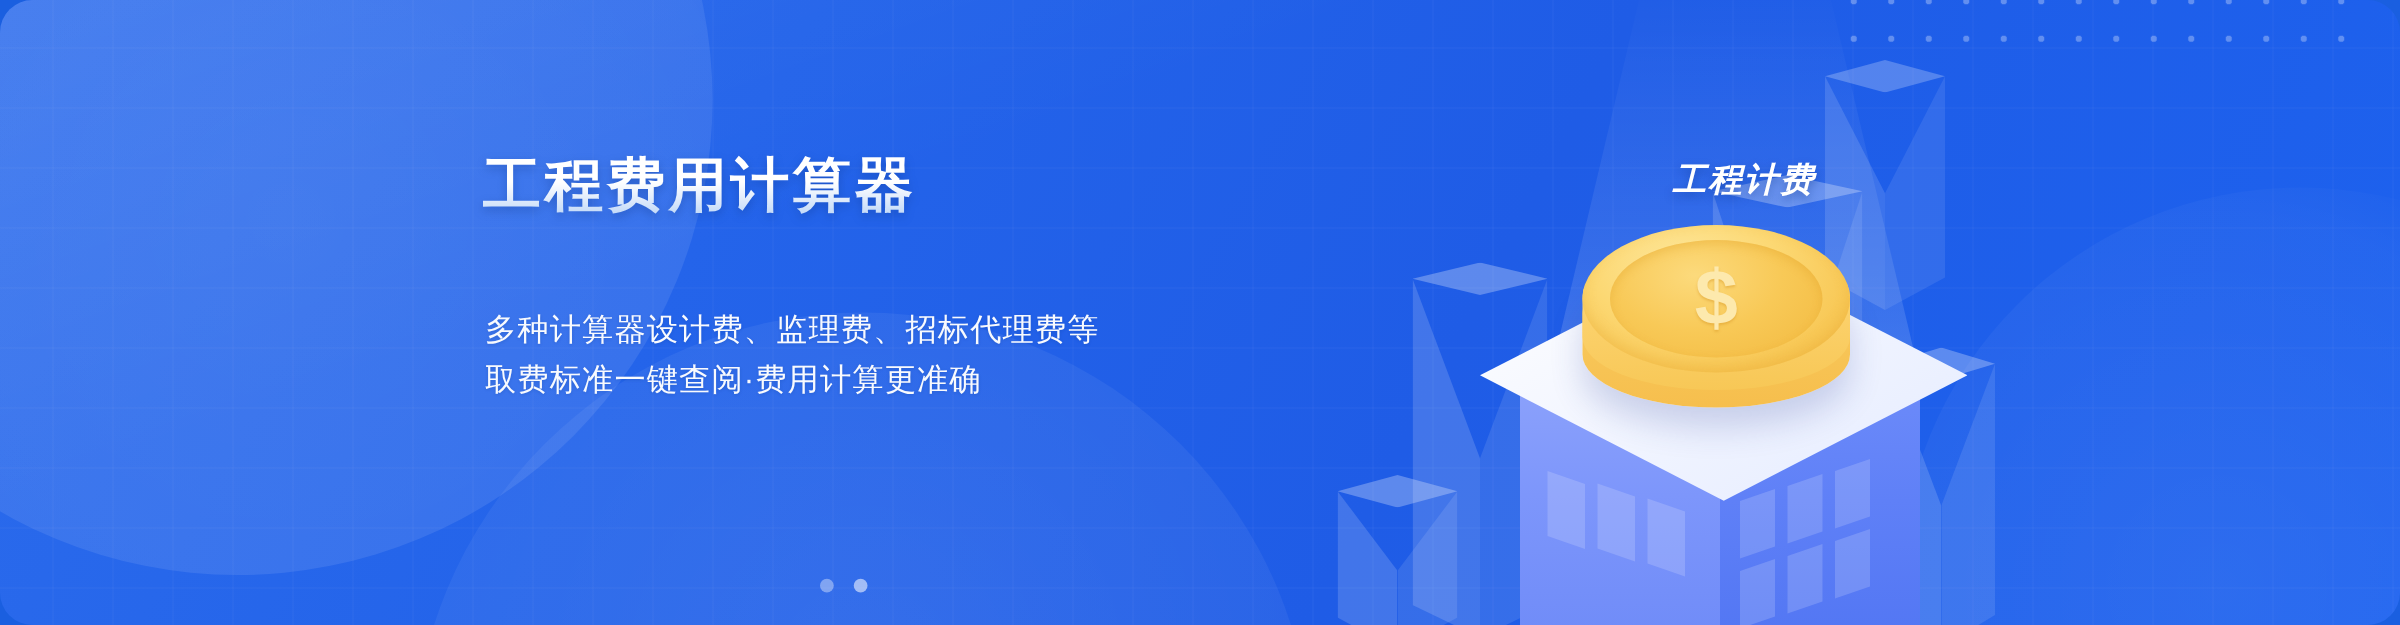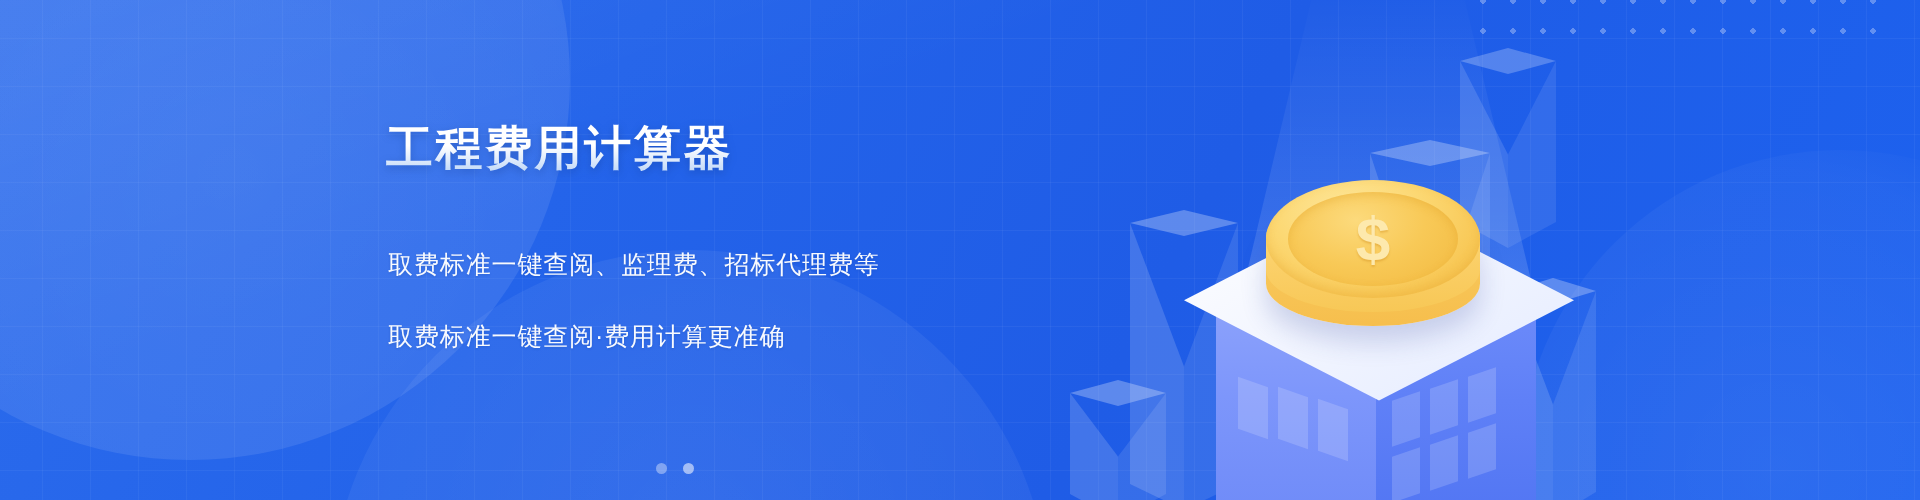--- a/index.html
+++ b/index.html
@@ -7,20 +7,21 @@
     font-family:"Liberation Sans","DejaVu Sans",sans-serif;
     -webkit-font-smoothing:antialiased;
   }
 
   .banner{
     position:relative;
     width:1920px;
     height:500px;
     overflow:hidden;
     background:linear-gradient(118deg,#2b6bec 0%,#2464ea 30%,#1f5ce6 60%,#1d62ef 100%);
+    border-radius:26px;
   }
 
   
   .bg-layer{position:absolute;inset:0;pointer-events:none;}
 
   .grid-lines{
     position:absolute;inset:0;
     background-image:
       linear-gradient(to right, rgba(255,255,255,.045) 1px, transparent 1px),
       linear-gradient(to bottom, rgba(255,255,255,.045) 1px, transparent 1px);
@@ -94,21 +95,21 @@
     font-size:25px;
     font-weight:normal;
     letter-spacing:.035em;
     line-height:1;
     white-space:nowrap;
     color:#ffffff;
     opacity:.97;
     text-shadow:0 1px 3px rgba(10,48,120,.22);
   }
   .subline-1{top:252px;}
-  .subline-2{top:292px;margin-top:32px;}
+  .subline-2{top:292px;}
 
   
   .dots{
     position:absolute;
     left:656px;bottom:26px;
     display:flex;gap:16px;
   }
   .dot{
     width:11px;height:11px;border-radius:50%;
     background:rgba(255,255,255,.38);
@@ -253,21 +254,21 @@
     <div class="grid-lines"></div>
     <div class="sheen"></div>
     <div class="glow-top-left"></div>
     <div class="glow-bottom-left"></div>
     <div class="glow-right"></div>
     <div class="dot-grid"></div>
   </div>
 
   <div class="copy">
     <div class="headline headline-1">工程费用计算器</div>
-    <div class="subline subline-1">取费标准一键查阅、监理费、招标代理费等</div>
+    <div class="subline subline-1">多种计算器设计费、监理费、招标代理费等</div>
     <div class="subline subline-2">取费标准一键查阅·费用计算更准确</div>
   </div>
 
   <div class="art">
 
     <div class="beam"></div>
 
     <div class="bar bar-c">
       <div class="face-top"></div>
       <div class="face-left"></div>
@@ -317,20 +318,21 @@
 
     <div class="coin-wrap">
       <div class="coin-body"></div>
       <div class="coin-rim"></div>
       <div class="coin-top">
         <div class="coin-inner"></div>
         <div class="coin-symbol">$</div>
       </div>
     </div>
 
+    <div class="badge">工程计费</div>
   </div>
 
   <div class="dots">
     <span class="dot"></span>
     <span class="dot active"></span>
   </div>
 
 </div>
 
 </body></html>

